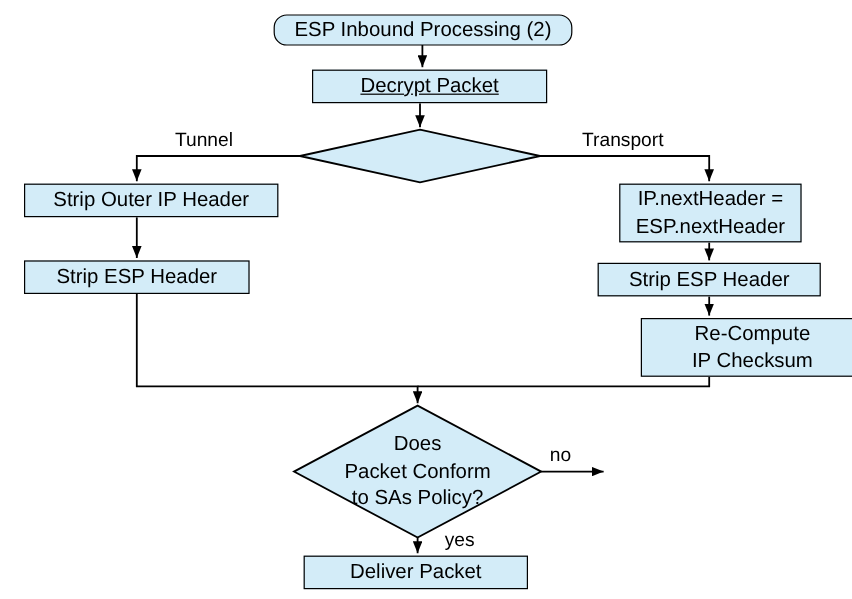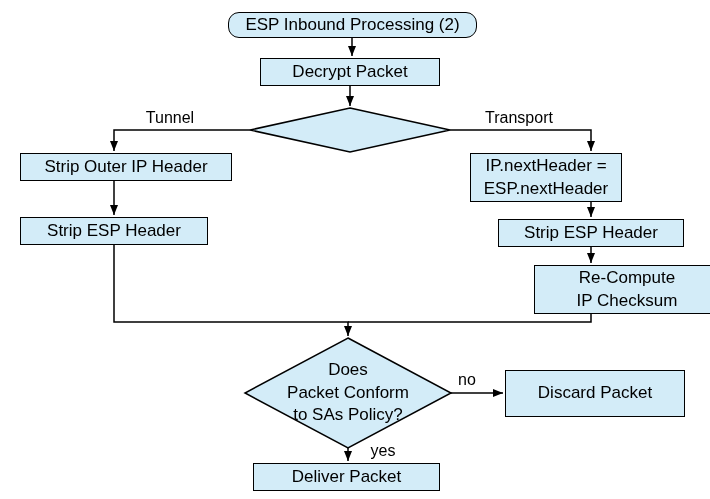--- a/index.html
+++ b/index.html
@@ -75,35 +75,34 @@
     <polyline class="edge" points="450,130 591,130 591,151" marker-end="url(#arrow)"></polyline>
     <polyline class="edge" points="591,202 591,217" marker-end="url(#arrow)"></polyline>
     <polyline class="edge" points="591,247 591,263" marker-end="url(#arrow)"></polyline>
     <polyline class="edge" points="591,314 591,322 348,322"></polyline>
     <polyline class="edge" points="451,393 503,393" marker-end="url(#arrow)"></polyline>
     <polyline class="edge" points="348,448 348,461" marker-end="url(#arrow)"></polyline>
   </svg>
 
   <div class="node rounded" style="left:228px; top:12px; width:249px; height:26px;">ESP Inbound Processing (2)</div>
 
-  <div class="node" style="left:260px; top:58px; width:180px; height:28px;">Decrypt Packet</div>
+  <div class="node" style="left:260px; top:58px; width:196px; height:28px;text-decoration:underline;">Decrypt Packet</div>
 
   <div class="node" style="left:20px; top:153px; width:212px; height:28px;">Strip Outer IP Header</div>
 
   <div class="node" style="left:20px; top:217px; width:188px; height:28px;">Strip ESP Header</div>
 
-  <div class="node" style="left:470px; top:153px; width:152px; height:49px;">IP.nextHeader =
+  <div class="node" style="left:516px; top:153px; width:152px; height:49px;">IP.nextHeader =
 ESP.nextHeader</div>
 
   <div class="node" style="left:498px; top:219px; width:186px; height:28px;">Strip ESP Header</div>
 
   <div class="node" style="left:498px; top:265px; width:186px; height:49px;margin-left:36px;">Re-Compute
 IP Checksum</div>
 
-  <div class="node" style="left:505px; top:370px; width:180px; height:47px;">Discard Packet</div>
 
   <div class="node" style="left:253px; top:463px; width:187px; height:28px;">Deliver Packet</div>
 
 
   <div class="dlabel" style="left:245px; top:338px; width:206px; height:110px;">Does
 Packet Conform
 to SAs Policy?</div>
 
   <div class="elabel" style="left:140px; top:109px; width:60px;">Tunnel</div>
 

